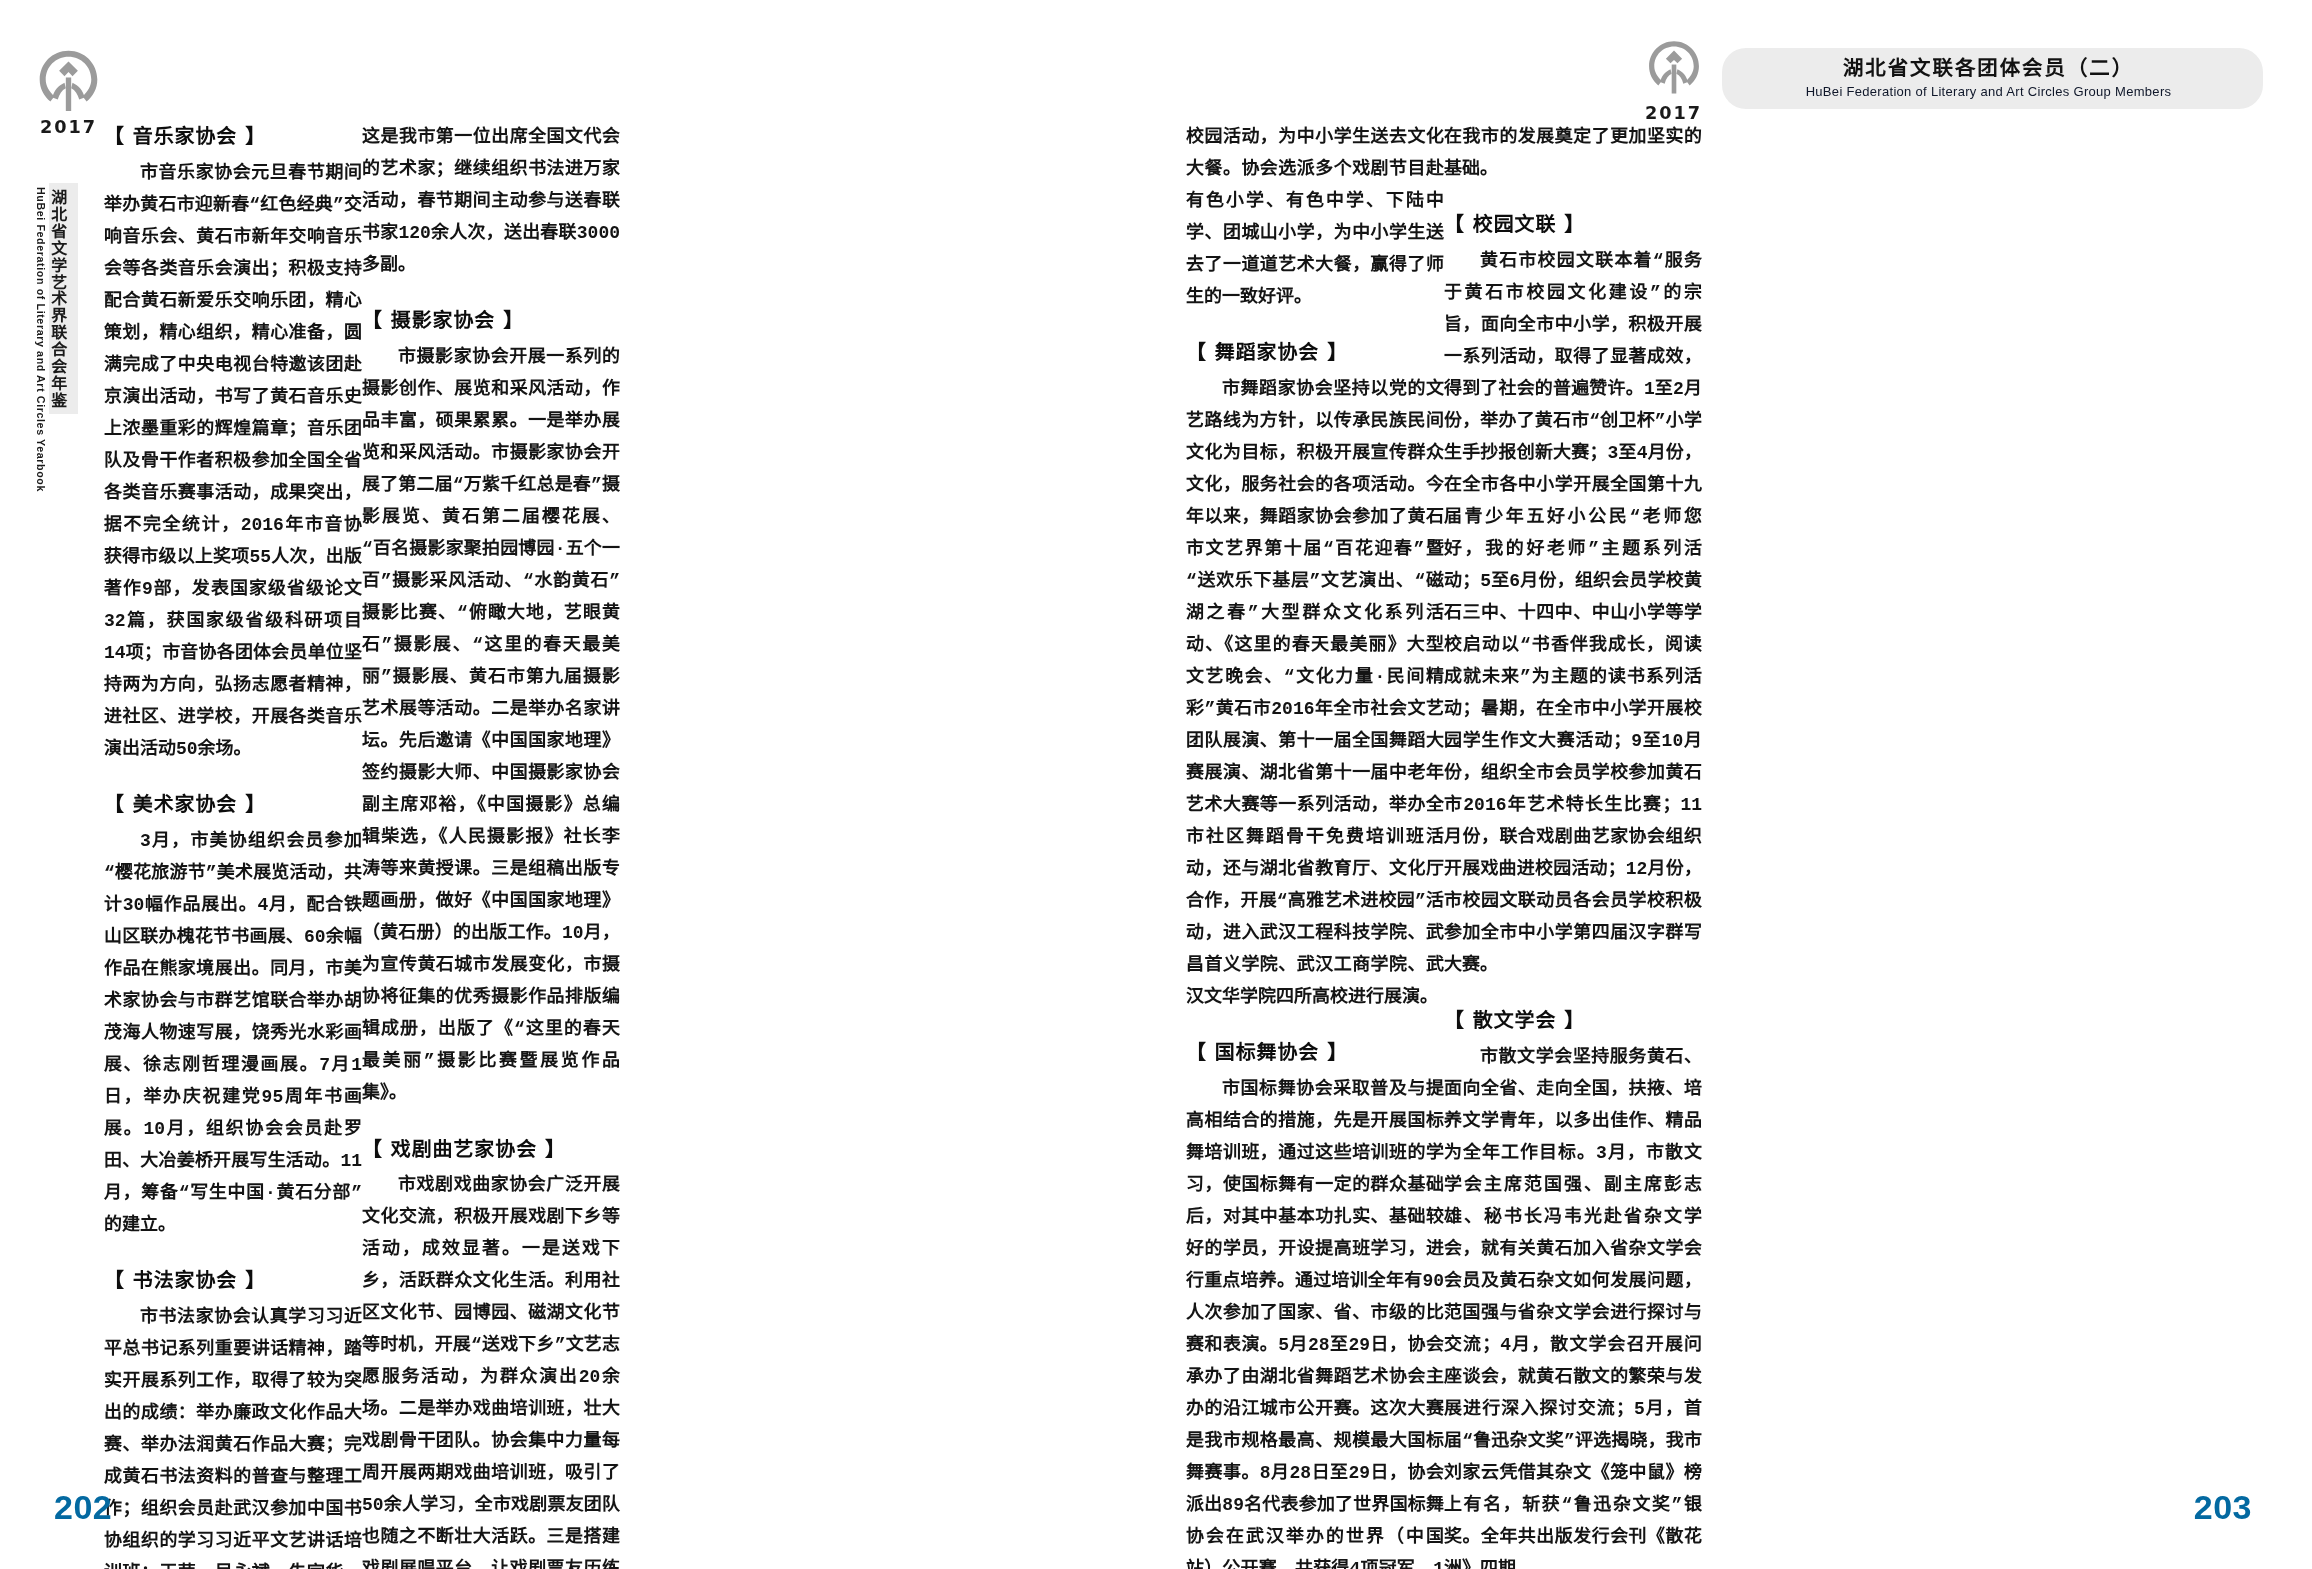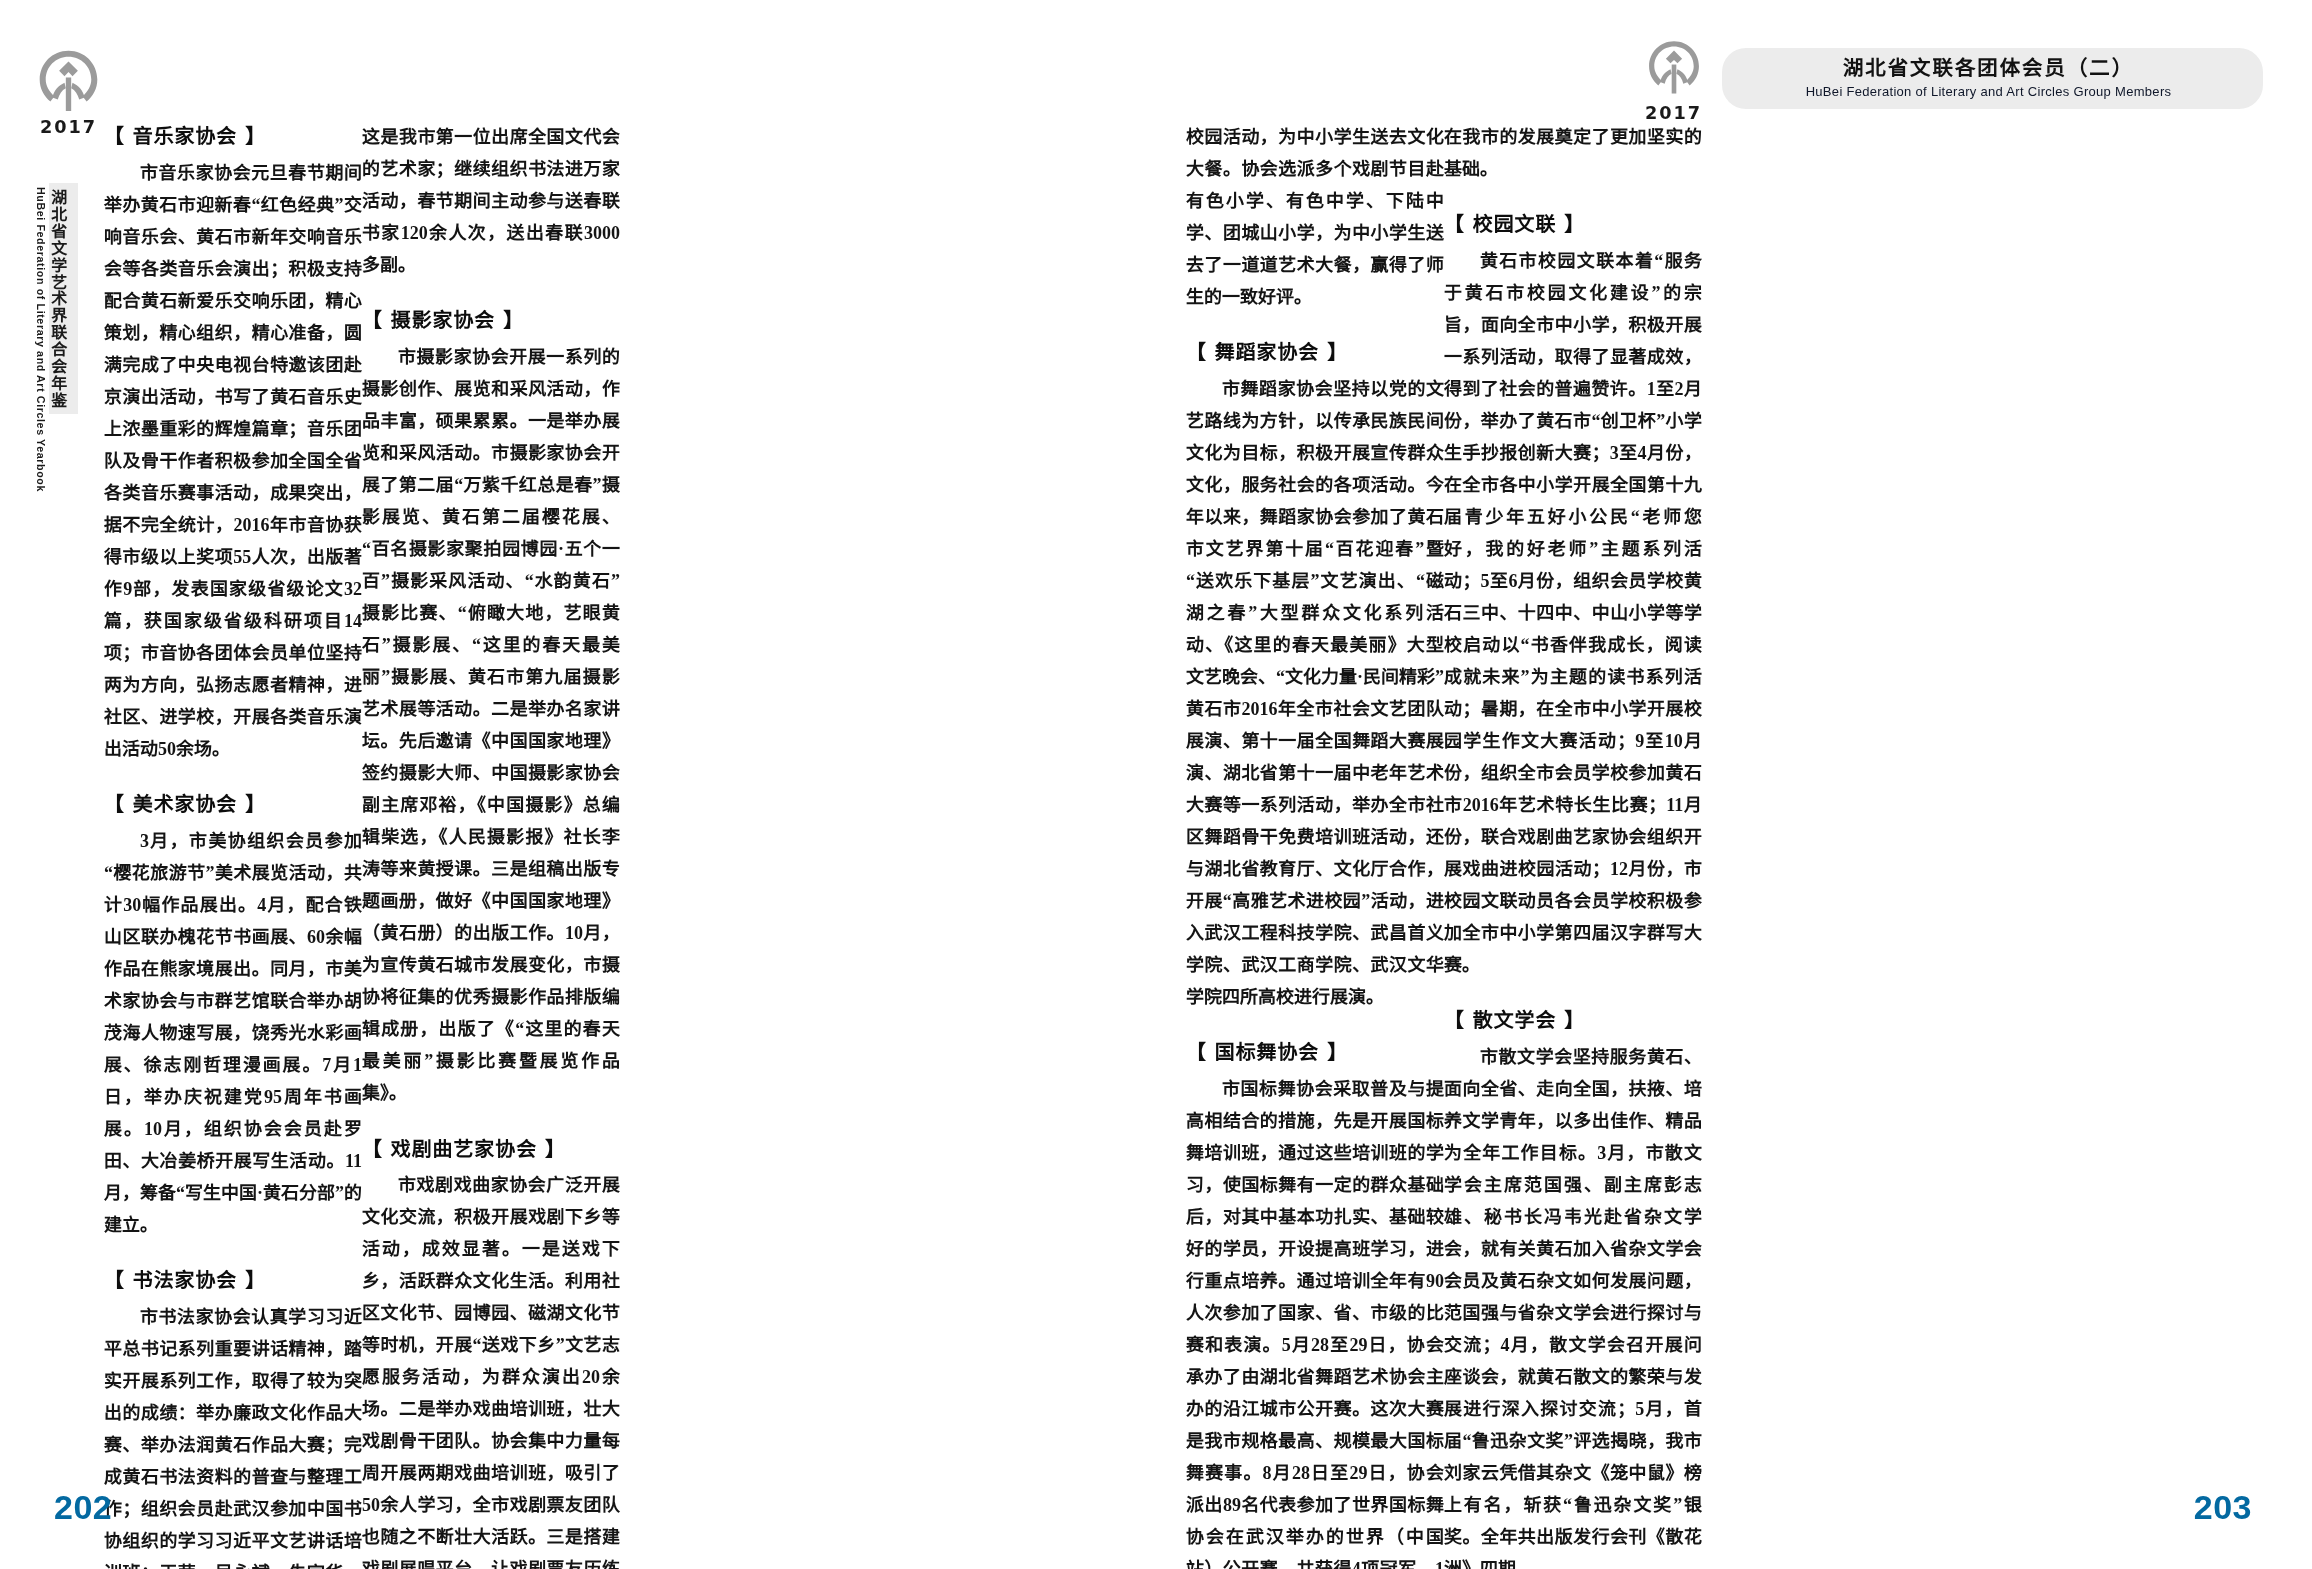--- a/index.html
+++ b/index.html
@@ -104,21 +104,21 @@
   .page.left .cols{ left:104px; width:997px; }
   .page.right .cols{ left:30px; width:1098px; }
 
   .col{
     width:258px;
     height:1333px;
   }
   .page.right .col{ width:258px; }
 
   .col p{
-    font-family:Liberation Serif, serif;
+    font-family:Liberation Mono, monospace;
     font-weight:700;
     font-size:18px;
     line-height:1.78;
     color:#141414;
     text-align:justify;
     text-justify:inter-ideograph;
     letter-spacing:0px;
   }
   .col p.indent{ text-indent:2em; }
   .col h3{

